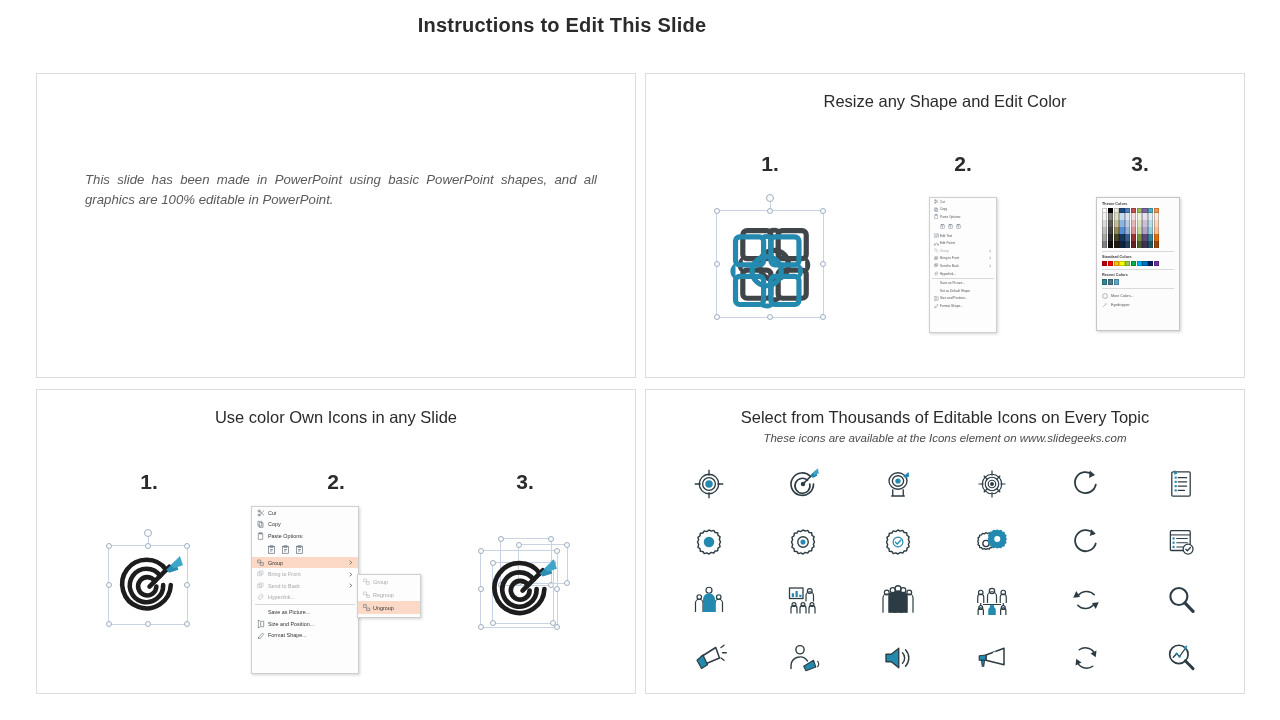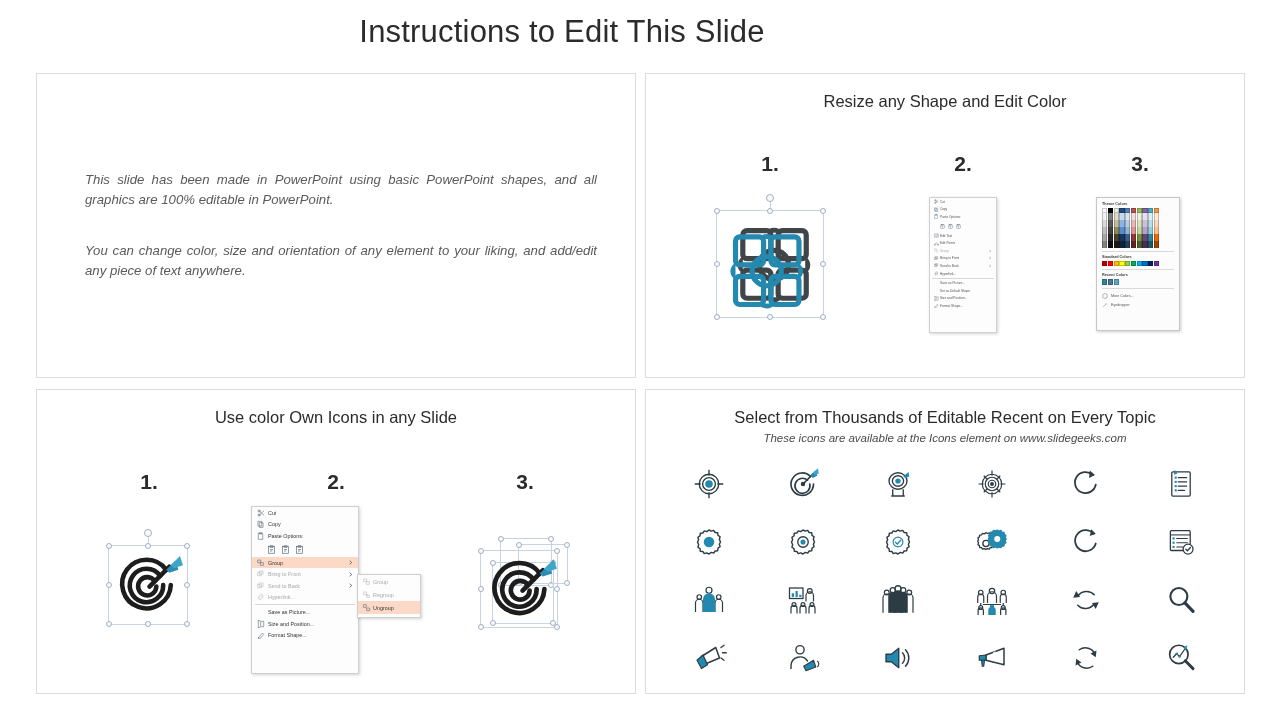--- a/index.html
+++ b/index.html
@@ -5,21 +5,21 @@
   html,body{margin:0;padding:0;}
   body{
     width:1280px;height:720px;background:#ffffff;
     font-family:"Liberation Sans","DejaVu Sans",sans-serif;
     color:#3d3d3d;overflow:hidden;position:relative;
   }
   .slide{position:absolute;inset:0;}
 
   .slide-title{
     position:absolute;left:0;top:14px;width:1124px;text-align:center;
-    font-size:31px;font-weight:400;color:#2b2b2b;letter-spacing:.2px;
+    font-size:20px;font-weight:700;color:#2b2b2b;letter-spacing:.2px;
   }
 
   .panel{
     position:absolute;border:1px solid #dcdcdc;background:#fff;box-sizing:border-box;
   }
   #panel-tl{left:36px;top:73px;width:600px;height:305px;}
   #panel-tr{left:645px;top:73px;width:600px;height:305px;}
   #panel-bl{left:36px;top:389px;width:600px;height:305px;}
   #panel-br{left:645px;top:389px;width:600px;height:305px;}
 
@@ -115,21 +115,20 @@
 </style>
 </head>
 <body>
 
 <div class="slide">
 
   <div class="slide-title">Instructions to Edit This Slide</div>
 
   <div class="panel" id="panel-tl">
     <div class="para" id="para-1">This slide has been made in PowerPoint using basic PowerPoint shapes, and all graphics are 100% editable in PowerPoint.</div>
-    <div class="para" id="para-2">You can change color, size and orientation of any element to your liking, and add/edit any piece of text anywhere.</div>
   </div>
 
   <div class="panel" id="panel-tr">
     <div class="panel-title">Resize any Shape and Edit Color</div>
   </div>
 
   <div class="step-num" style="left:740px;top:152px;">1.</div>
   <div class="step-num" style="left:933px;top:152px;">2.</div>
   <div class="step-num" style="left:1110px;top:152px;">3.</div>
 
@@ -641,21 +640,21 @@
         <path d="M66 38 A22 22 0 1 0 70 50"></path>
         <path d="M59 45 A12 12 0 1 0 61 52"></path>
         <path d="M52 52 L78 26"></path>
       </g>
       <path d="M74 30 L86 18 L90 30 L78 34 Z" fill="#2b8db3"></path>
       <path d="M80 24 L92 12 L96 24 L84 28 Z" fill="#3fa6c9"></path>
     </svg>
   </div>
 
   <div class="panel" id="panel-br">
-    <div class="panel-title">Select from Thousands of Editable Recent on Every Topic</div>
+    <div class="panel-title">Select from Thousands of Editable Icons on Every Topic</div>
     <div class="panel-sub">These icons are available at the Icons element on www.slidegeeks.com</div>
   </div>
 
   <div id="icon-grid">
 
     <div class="grid-cell">
       <svg width="36" height="36" viewBox="0 0 48 48">
         <g fill="none" stroke="#2d3c44" stroke-width="1.8">
           <circle cx="24" cy="24" r="13"></circle>
             <circle cx="24" cy="24" r="8.5"></circle>

